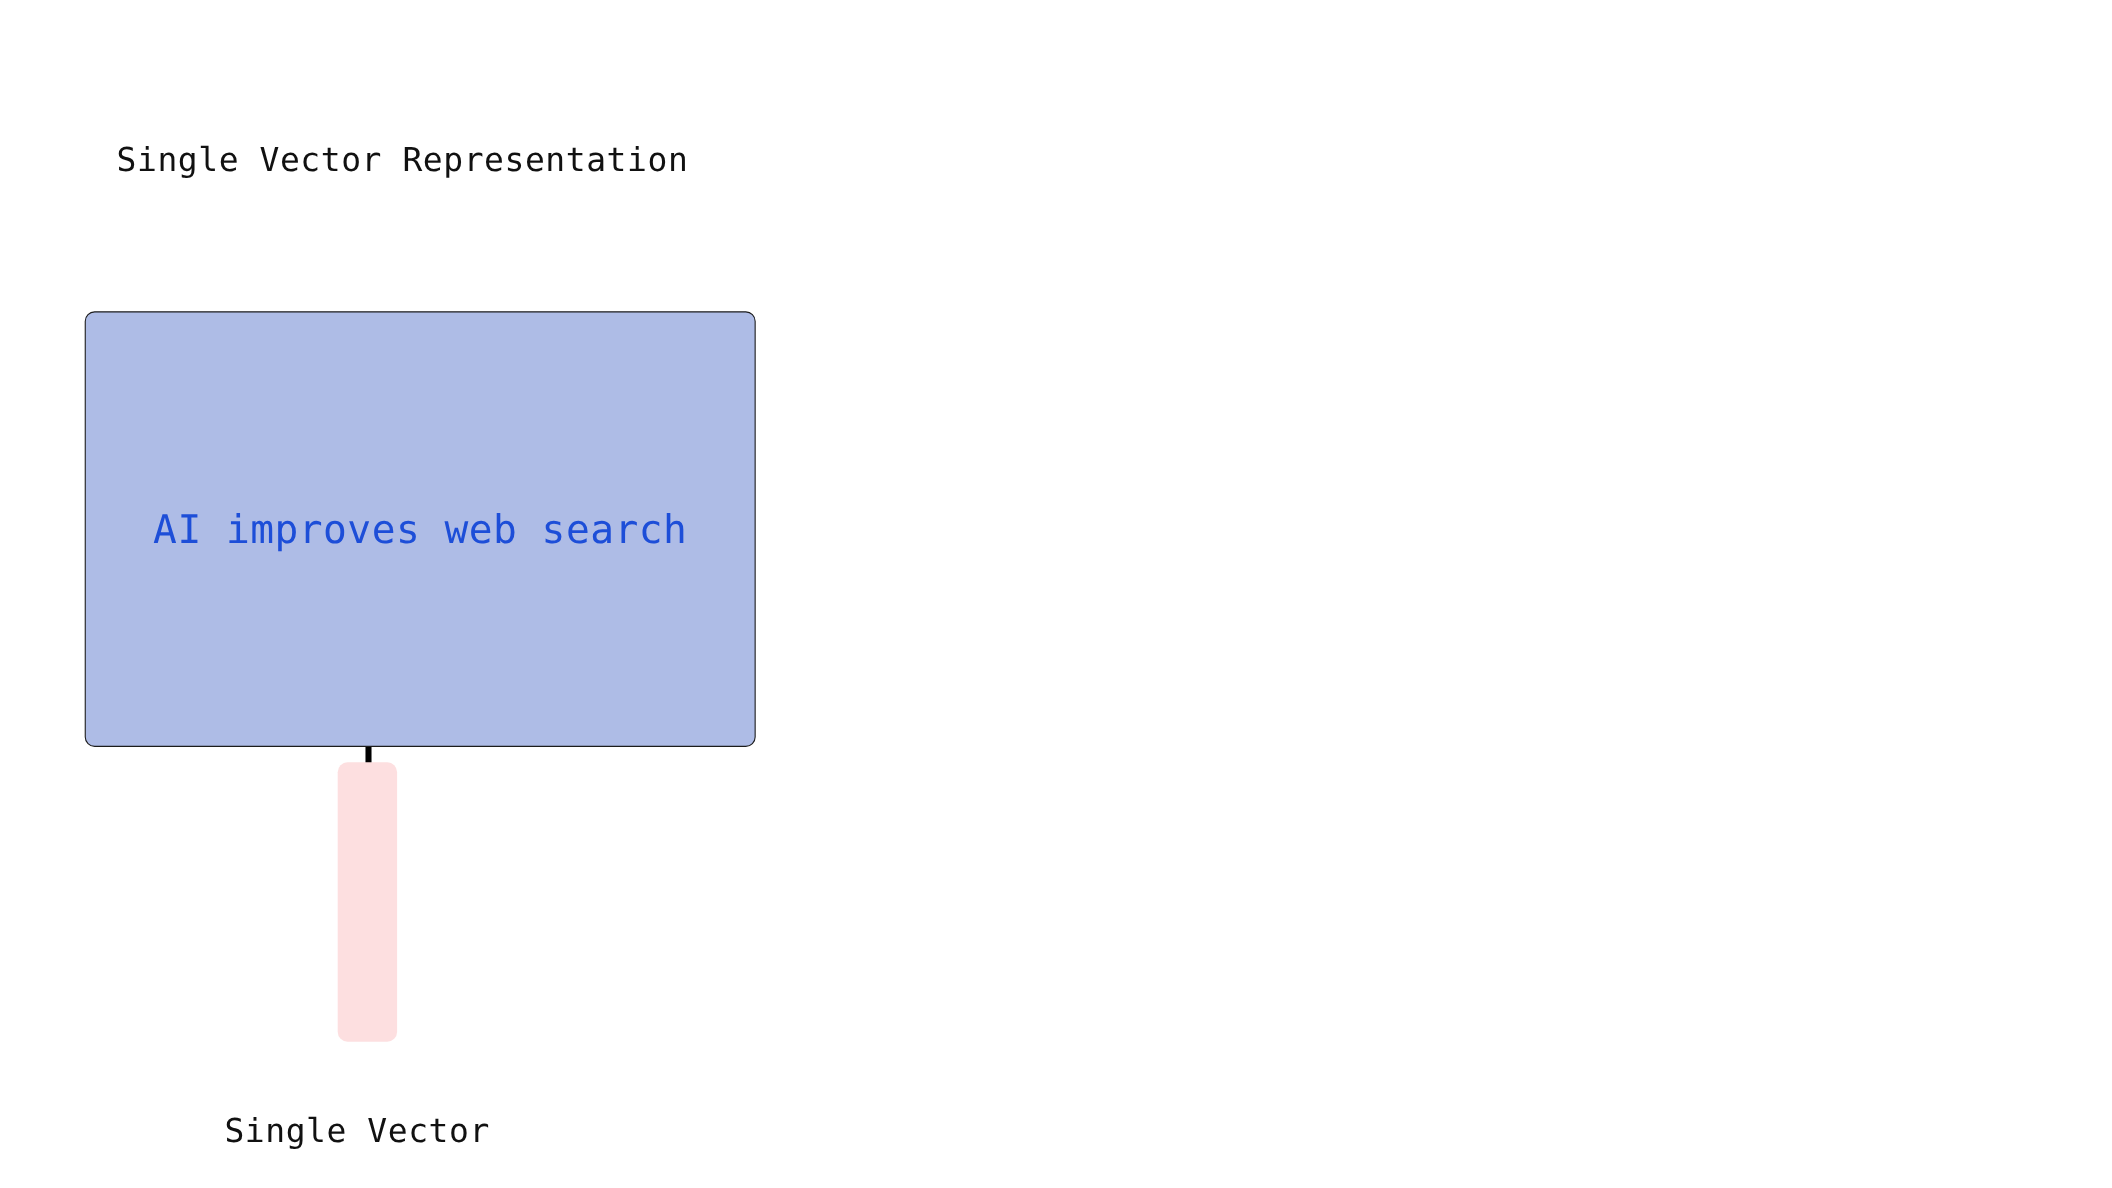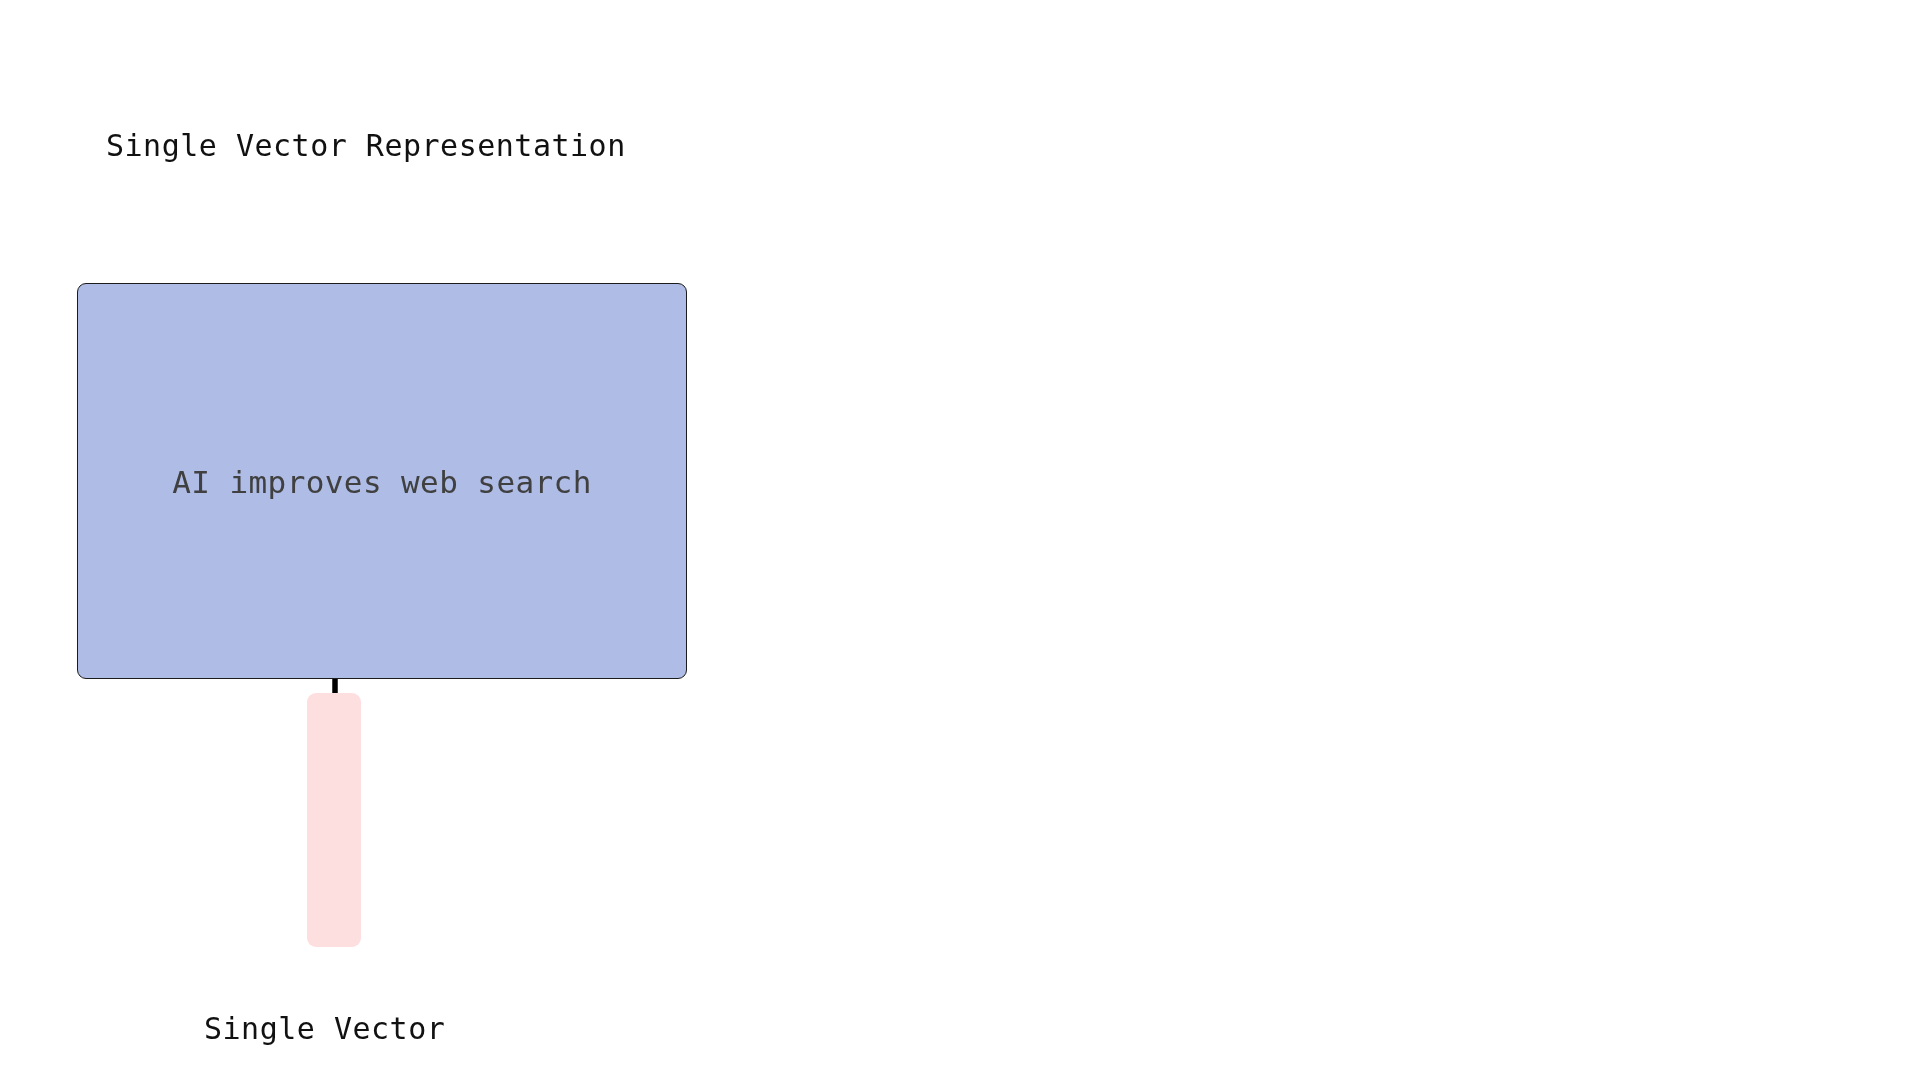--- a/index.html
+++ b/index.html
@@ -55,24 +55,24 @@
   }
   #doc-box-single {
     left: 77px;
     top: 283px;
     width: 610px;
     height: 396px;
     background: #aebce6;
     border: 1.6px solid #1c1c1c;
   }
   .doc-text {
-    font-size: 31px;
+    font-size: 36px;
     letter-spacing: 0.4px;
     white-space: nowrap;
-    color: #404040;
+    color: #1d4ed8;
     transform: translateY(1px);
     text-align: center;
   }
 
   
   .arrow {
     position: absolute;
     width: 60px;
     height: 150px;
   }

